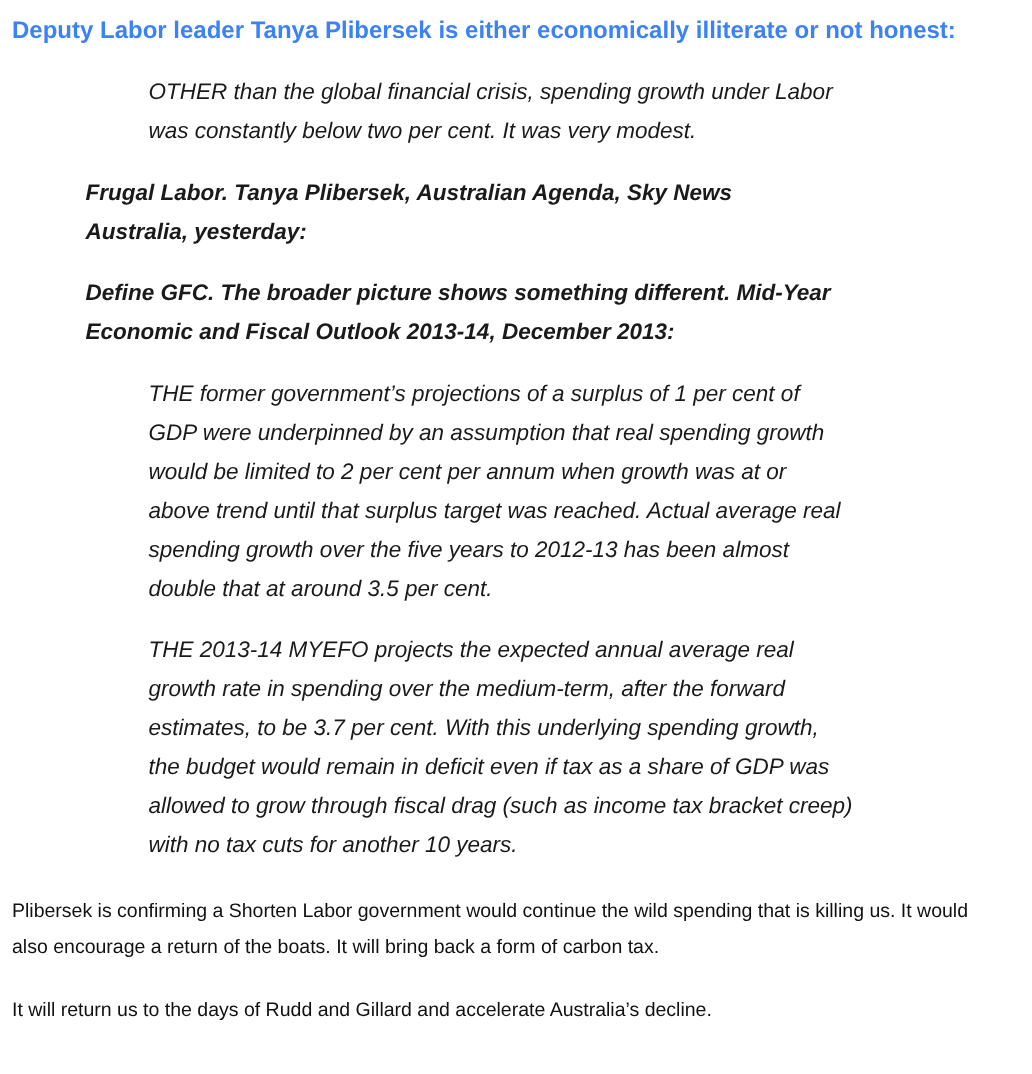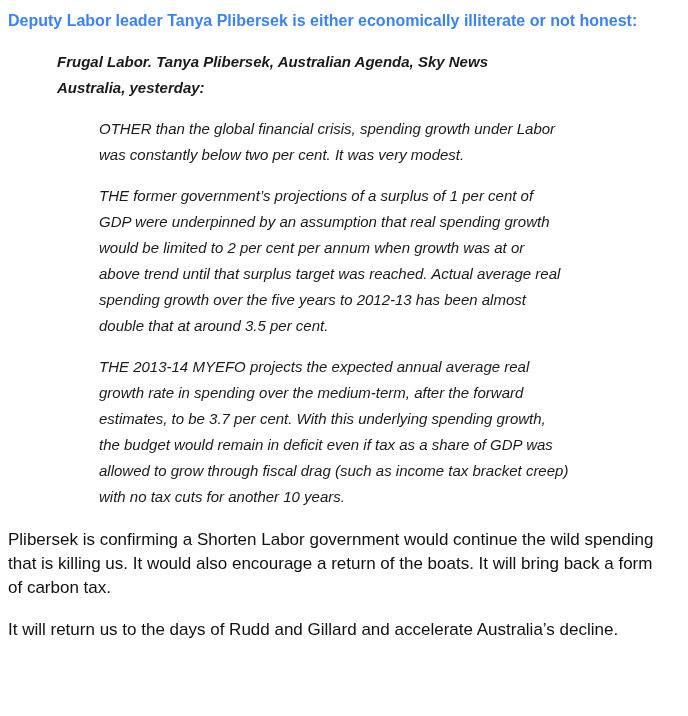--- a/index.html
+++ b/index.html
@@ -38,41 +38,42 @@
     max-width: 500px;
   }
   .quote {
     font-style: italic;
     font-weight: 400;
     color: #1a1a1a;
     margin: 15px 0 15px 91px;
     max-width: 470px;
   }
   .closing {
-    font-size: 17px;
+    font-size: 13px;
     line-height: 24px;
     color: #111111;
     margin: 18px 0 14px 0;
     max-width: 662px;
   }
   .closing:last-child {
     margin-bottom: 4px;
   }
 </style>
 </head>
 <body>
 
 <div class="page">
 
   <h2 class="post-title">Deputy Labor leader Tanya Plibersek is either economically illiterate or not honest:</h2>
 
+  <div class="block quote">OTHER than the global financial crisis, spending growth under Labor was constantly below two per cent. It was very modest.</div>
+
   <div class="block attribution">Frugal Labor. Tanya Plibersek, Australian Agenda, Sky News Australia, yesterday:</div>
 
-  <div class="block quote">OTHER than the global financial crisis, spending growth under Labor was constantly below two per cent. It was very modest.</div>
-
+  <div class="block attribution">Define GFC. The broader picture shows something different. Mid-Year Economic and Fiscal Outlook 2013-14, December 2013:</div>
 
   <div class="block quote">THE former government’s projections of a surplus of 1 per cent of GDP were underpinned by an assumption that real spending growth would be limited to 2 per cent per annum when growth was at or above trend until that surplus target was reached. Actual average real spending growth over the five years to 2012-13 has been almost double that at around 3.5 per cent.</div>
 
 
   <div class="block quote">THE 2013-14 MYEFO projects the expected annual average real growth rate in spending over the medium-term, after the forward estimates, to be 3.7 per cent. With this underlying spending growth, the budget would remain in deficit even if tax as a share of GDP was allowed to grow through fiscal drag (such as income tax bracket creep) with no tax cuts for another 10 years.</div>
 
   <p class="closing">Plibersek is confirming a Shorten Labor government would continue the wild spending that is killing us. It would also encourage a return of the boats. It will bring back a form of carbon tax.</p>
 
   <p class="closing">It will return us to the days of Rudd and Gillard and accelerate Australia’s decline.</p>
 

